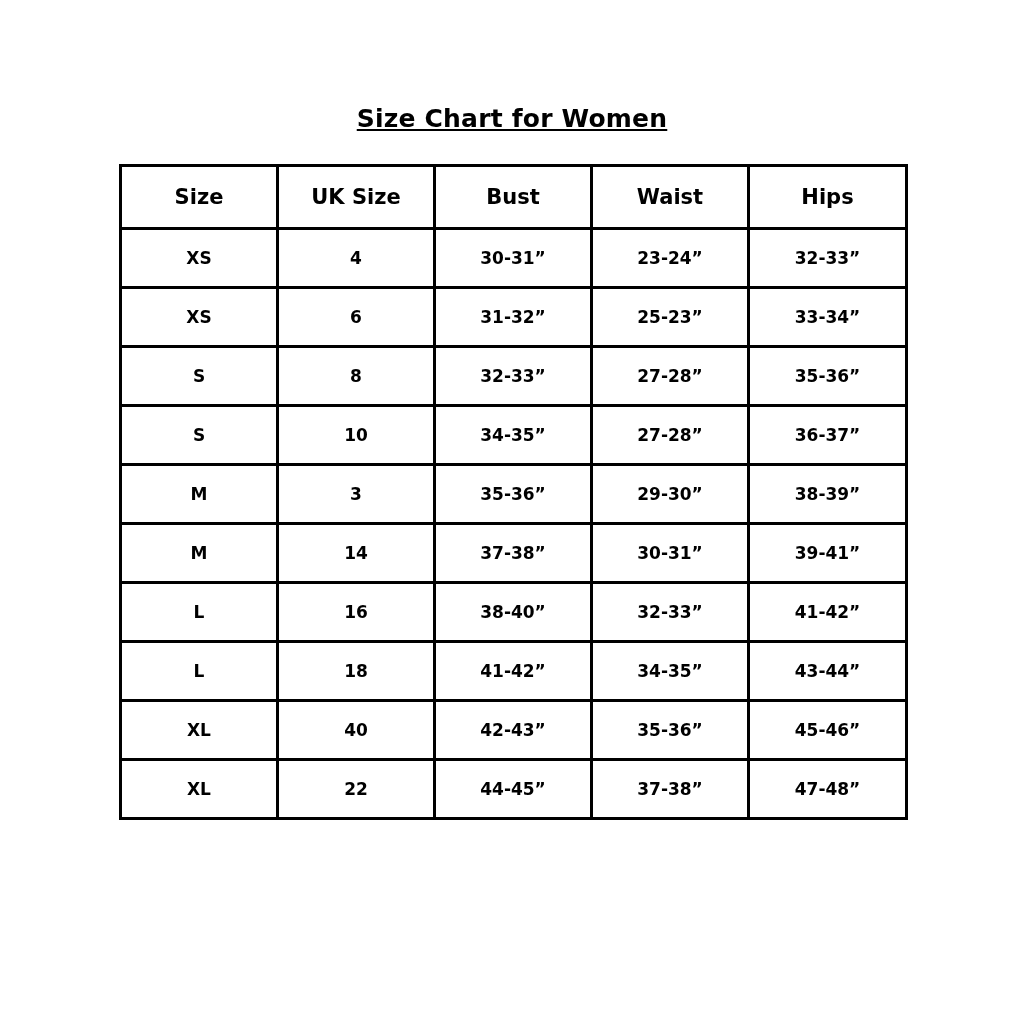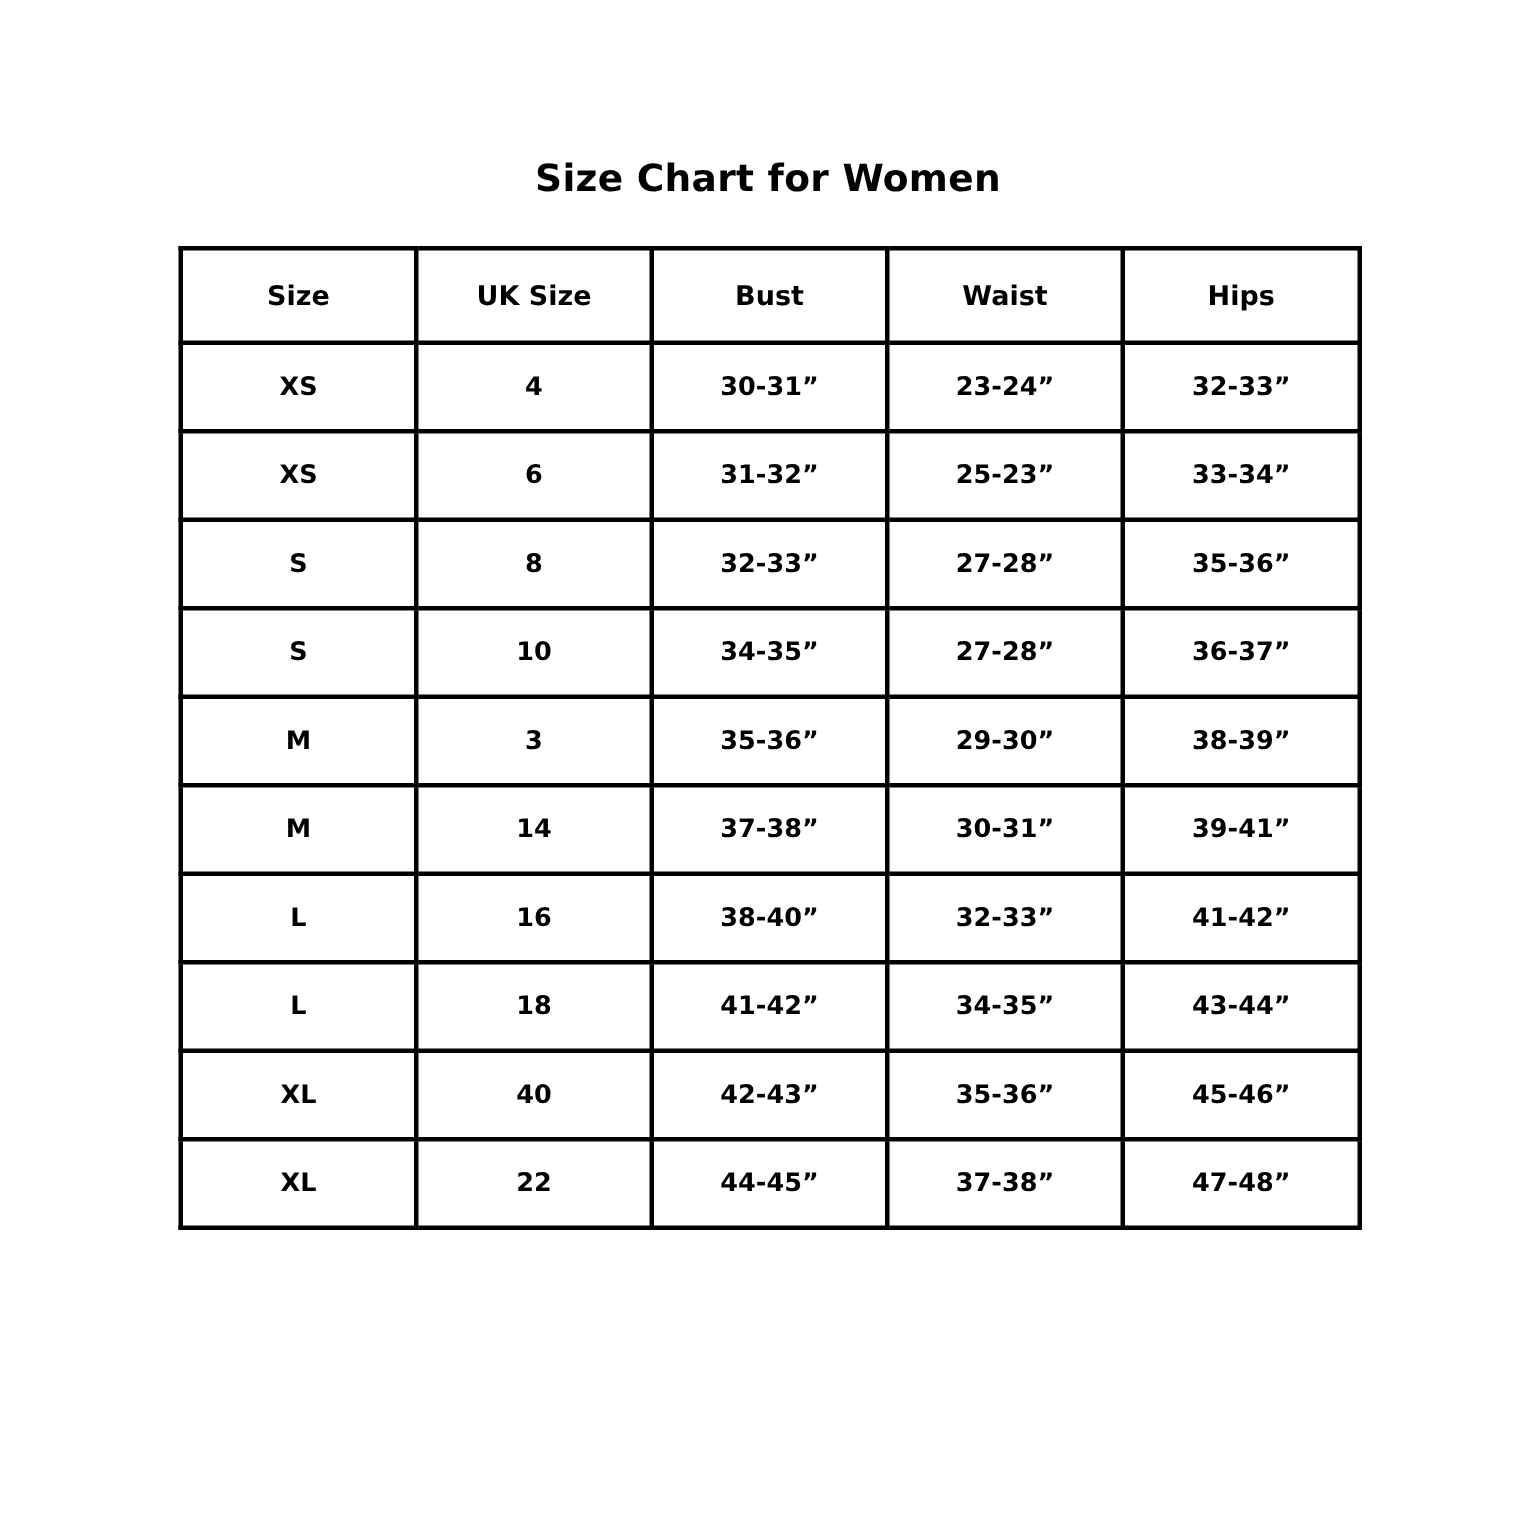--- a/index.html
+++ b/index.html
@@ -22,20 +22,21 @@
   }
   .chart-title {
     position: absolute;
     top: 104px;
     left: 0;
     width: 1024px;
     text-align: center;
     font-size: 25px;
     font-weight: bold;
     letter-spacing: 0.2px;
+    text-decoration: underline;
   }
   .table-wrap {
     position: absolute;
     left: 119px;
     top: 164px;
     width: 786px;
   }
   table.size-chart {
     border-collapse: collapse;
     width: 786px;
@@ -44,21 +45,21 @@
   table.size-chart td, table.size-chart th {
     border: 3px solid #000000;
     text-align: center;
     vertical-align: middle;
     font-weight: bold;
     font-size: 17px;
     height: 56px;
     padding: 0;
   }
   table.size-chart thead th {
-    font-size: 18px;
+    font-size: 21px;
     height: 60px;
   }
   col.c0 { width: 157px; }
   col.c1 { width: 157px; }
   col.c2 { width: 157px; }
   col.c3 { width: 157px; }
   col.c4 { width: 158px; }
 </style>
 </head>
 <body>

